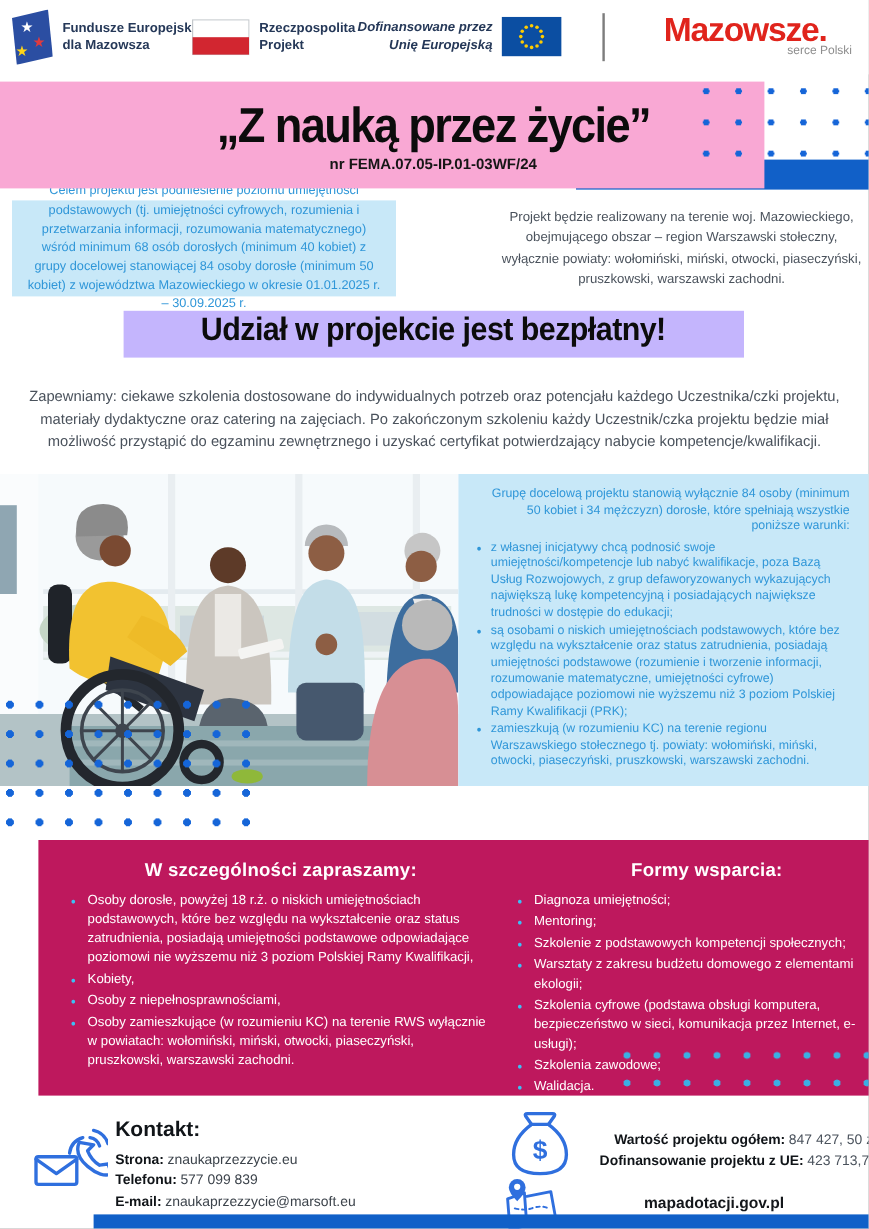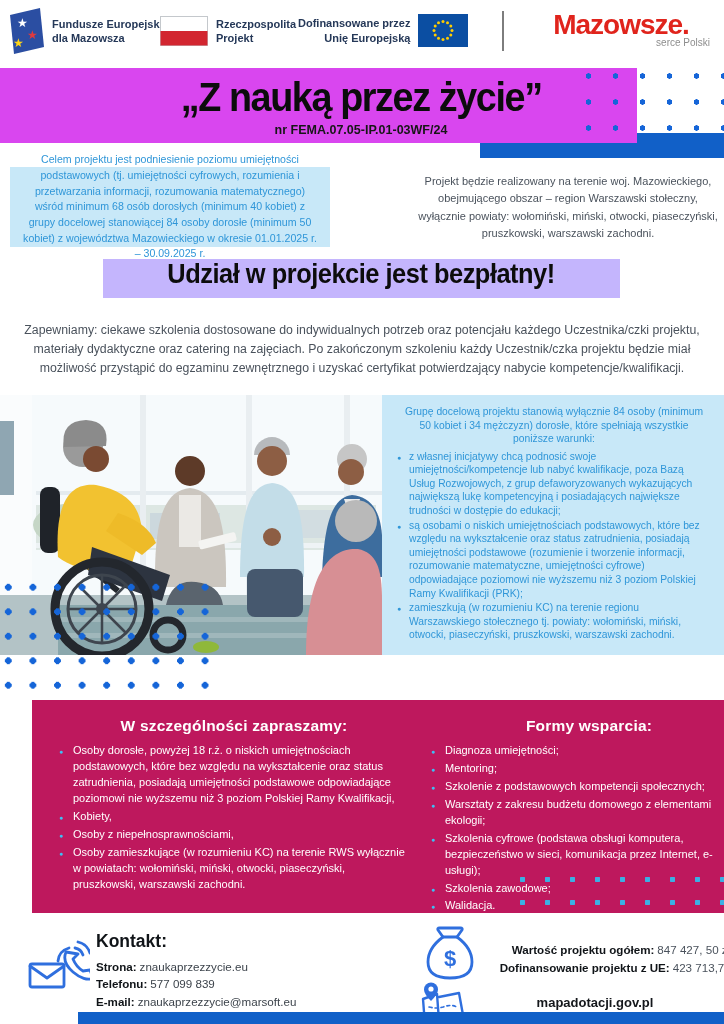--- a/index.html
+++ b/index.html
@@ -7,28 +7,28 @@
   body { display:flex; justify-content:center; font-family:"Liberation Sans", sans-serif; }
   .page { position:relative; width:724px; height:1024px; background:#ffffff; overflow:hidden; }
 
   
   .header { position:absolute; left:0; top:0; width:724px; height:62px; background:#fff; }
   .logo-group { position:absolute; display:flex; align-items:center; gap:8px; }
   .lg-fe { left:10px; top:8px; }
   .lg-pl { left:160px; top:16px; }
   .lg-eu { left:298px; top:14px; }
   .logo-text { font-size:11px; font-weight:bold; color:#253858; line-height:1.3; }
-  .lg-eu .logo-text { text-align:right; }
+  .lg-eu .logo-text { text-align:right;font-style:italic; }
   .hdr-divider { position:absolute; left:502px; top:11px; width:2px; height:40px; background:#7d7d7d; }
   .mazowsze { position:absolute; left:528px; top:9px; width:186px; }
   .mz-word { font-size:28px; font-weight:bold; color:#E0241C; letter-spacing:-1px; text-align:center; }
   .mz-tag { font-size:10px; color:#8d8d8d; text-align:right; margin-top:-4px; padding-right:4px; }
 
   
-  .banner { position:absolute; left:0; top:68px; width:637px; height:75px; background:#d946ef; z-index:2;
+  .banner { position:absolute; left:0; top:68px; width:637px; height:89px; background:#f9a8d4; z-index:2;
             display:flex; flex-direction:column; justify-content:center; align-items:center; padding-left:85px; }
   .banner-title { font-size:41px; font-weight:bold; color:#0c0c0c; letter-spacing:-1.5px; transform:scaleX(.92); white-space:nowrap; }
   .banner-sub { font-size:12.5px; font-weight:bold; color:#161616; margin-top:2px; }
   .rect-dark { position:absolute; left:480px; top:133px; width:244px; height:25px; background:#1160C8; z-index:1; }
   .dots-a { position:absolute; left:575px; top:63px; width:152px; height:78px; z-index:3;
             background-image:radial-gradient(circle,#1565D8 2.6px,transparent 2.8px); background-size:27px 26px; }
 
   
   .goal-box { position:absolute; left:10px; top:167px; width:320px; height:80px; background:#C8E8F8; color:#2F96D8;
               font-size:10.6px; line-height:1.48; text-align:center; display:flex; align-items:center; padding:2px 12px; }
@@ -41,21 +41,21 @@
 
   
   .offer { position:absolute; left:6px; top:321px; width:712px; font-size:12.3px; line-height:1.55; color:#4A525C; text-align:center; }
 
   
   .photo { position:absolute; left:0; top:395px; }
   .dots-b { position:absolute; left:-4px; top:575px; width:225px; height:122px; z-index:5;
             background-image:radial-gradient(circle,#1565D8 3.3px,transparent 3.5px); background-size:24.6px 24.5px; }
   .target-box { position:absolute; left:382px; top:395px; width:342px; height:260px; background:#C8E8F8; color:#2F96D8;
                 padding:10px 12px 6px 14px; font-size:10.3px; line-height:1.32; }
-  .target-intro { text-align:center; margin-bottom:4px; padding:0 4px; }
+  .target-intro { text-align:right; margin-bottom:4px; padding:0 4px; }
   ul.bullets { list-style:none; }
   ul.bullets li { position:relative; padding-left:13px; margin-bottom:1px; }
   ul.bullets li::before { content:"●"; font-size:7px; position:absolute; left:1px; top:3px; color:#2F96D8; }
 
   
   .main-blue { position:absolute; left:0; top:700px; width:724px; height:213px; background:#be185d; color:#fff;margin-left:32px; }
   .col { position:absolute; top:17px; }
   .col-invite { left:26px; width:352px; }
   .col-support { left:398px; width:318px; }
   .col h2 { font-size:15.5px; font-weight:bold; text-align:center; margin-bottom:8px; letter-spacing:.2px; }

